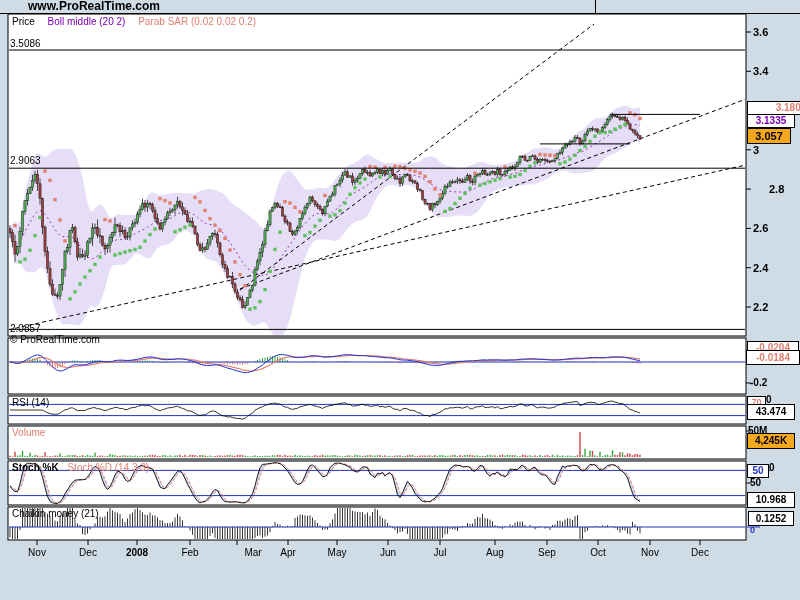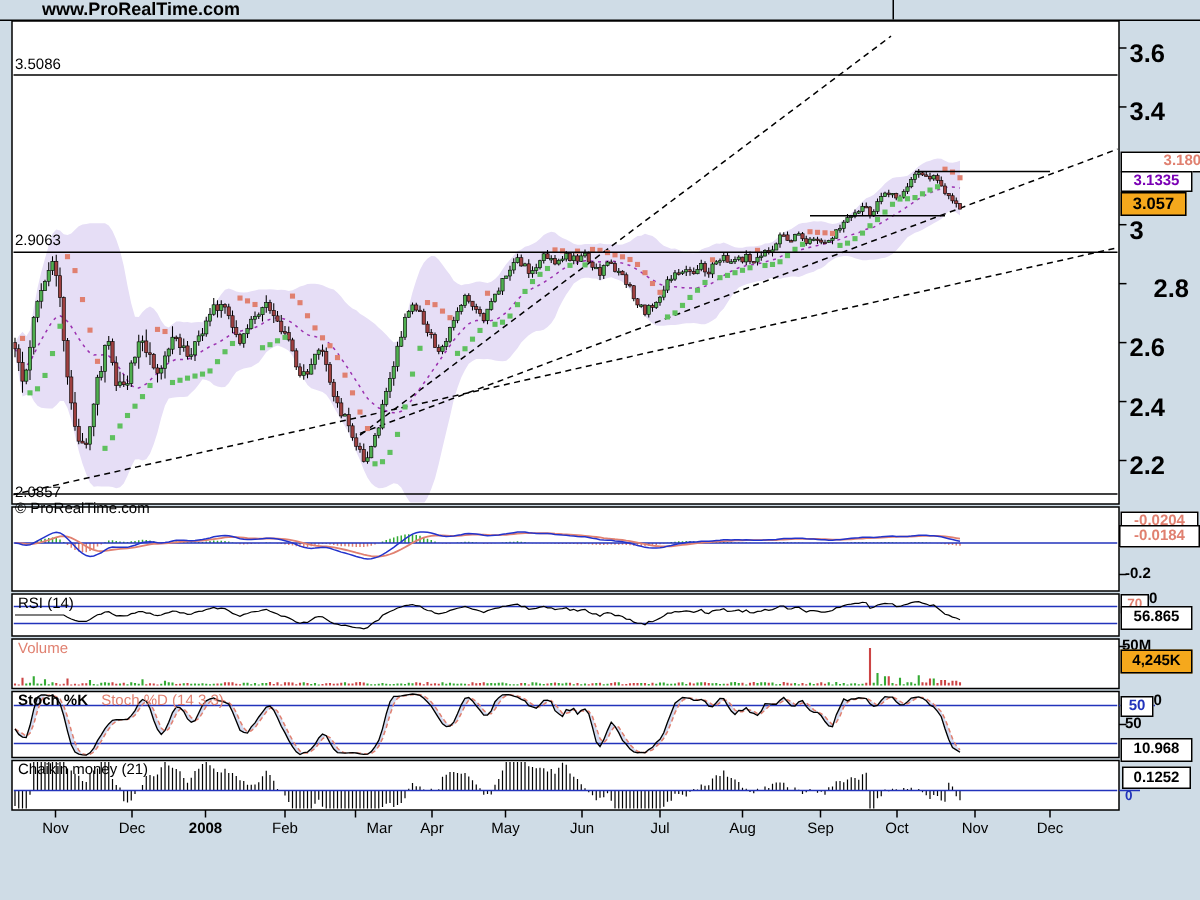--- a/index.html
+++ b/index.html
@@ -3,21 +3,21 @@
 <meta charset="utf-8">
 <style>
   html,body{margin:0;padding:0;}
   body{font-family:"Liberation Sans","DejaVu Sans",sans-serif;background:#cfdce6;}
   #app{position:relative;width:800px;height:600px;background:#cfdce6;overflow:hidden;}
   #chart-canvas{position:absolute;left:0;top:0;}
   .lbl{position:absolute;font-size:10px;line-height:11px;white-space:nowrap;color:#000;text-align:right;}
   .bold{font-weight:bold;}
   .hdr{font-size:11px;font-weight:bold;}
   .site{font-size:12px;font-weight:bold;}
-  .tick{position:absolute;font-size:17px;font-weight:bold;white-space:nowrap;}
+  .tick{position:absolute;font-size:11px;font-weight:bold;white-space:nowrap;}
   .vbox{position:absolute;border:1px solid #000;background:#fff;font-size:10px;font-weight:bold;
         text-align:center;white-space:nowrap;overflow:hidden;}
   .legend-row{position:absolute;white-space:nowrap;font-size:10px;}
   .legend-row span{margin-right:10px;}
   .axis-month{position:absolute;width:34px;text-align:center;font-size:10px;color:#000;}
 </style>
 </head>
 <body>
 
 <div id="app">
@@ -1500,20 +1500,25 @@
       <line x1="440" y1="540" x2="440" y2="545" stroke="#000"></line>
       <line x1="495" y1="540" x2="495" y2="545" stroke="#000"></line>
       <line x1="547" y1="540" x2="547" y2="545" stroke="#000"></line>
       <line x1="598" y1="540" x2="598" y2="545" stroke="#000"></line>
       <line x1="650" y1="540" x2="650" y2="545" stroke="#000"></line>
       <line x1="700" y1="540" x2="700" y2="545" stroke="#000"></line>
     </svg>
 
   <div class="lbl site" style="left:28px;top:1px;">www.ProRealTime.com</div>
 
+  <div class="legend-row" style="left:12px;top:16px;">
+    <span style="color: rgb(0, 0, 0);">Price</span>
+    <span style="color: rgb(122, 0, 180);">Boll middle (20 2)</span>
+    <span style="color: rgb(224, 128, 112);">Parab SAR (0.02 0.02 0.2)</span>
+  </div>
 
   <div class="lbl" style="left:10px;top:38px;">3.5086</div>
   <div class="lbl" style="left:10px;top:155px;">2.9063</div>
   <div class="lbl" style="left:10px;top:323px;">2.0857</div>
   <div class="lbl" style="left:10px;top:334px;">© ProRealTime.com</div>
 
   <div id="price-tick-labels">
       <div class="tick" style="left: 753px; top: 26px;">3.6</div>
       <div class="tick" style="left: 753px; top: 65.28px;">3.4</div>
       <div class="tick" style="left: 753px; top: 143.84px;">3</div>
@@ -1526,21 +1531,21 @@
   <div class="vbox" style="left: 747px; top: 114px; width: 46px; height: 12px; line-height: 12px; color: rgb(122, 0, 180);">3.1335</div>
   <div class="vbox" style="left:747px;top:128px;width:42px;height:14px;line-height:14px;font-size:11px;background:#f5a81c;">3.057</div>
 
   <div class="vbox" style="left: 747px; top: 341px; width: 50px; height: 12px; line-height: 12px; color: rgb(224, 128, 112);">-0.0204</div>
   <div class="vbox" style="left: 746px; top: 350px; width: 52px; height: 13px; line-height: 13px; color: rgb(224, 128, 112);">-0.0184</div>
   <div class="tick" style="left:750px;top:377px;font-size:10px;">-0.2</div>
 
   <div class="lbl" style="left:12px;top:397px;">RSI (14)</div>
   <div class="vbox" style="left:747px;top:396px;width:17px;height:11px;line-height:11px;color:#e08070;font-size:9px;">70</div>
   <div class="tick" style="left:766px;top:394px;font-size:10px;">0</div>
-  <div class="vbox" style="left:747px;top:404px;width:46px;height:14px;line-height:14px;">56.865</div>
+  <div class="vbox" style="left:747px;top:404px;width:46px;height:14px;line-height:14px;">43.474</div>
 
   <div class="lbl" style="left:12px;top:427px;color:#e08070;">Volume</div>
   <div class="tick" style="left:748px;top:425px;font-size:10px;">50M</div>
   <div class="vbox" style="left:747px;top:433px;width:46px;height:14px;line-height:14px;background:#f5a81c;">4,245K</div>
 
   <div class="legend-row" style="left:12px;top:462px;">
     <span class="bold" style="margin-right: 6px; color: rgb(0, 0, 0);">Stoch %K</span>
     <span style="color: rgb(224, 128, 112);">Stoch %D (14 3 3)</span>
   </div>
   <div class="vbox" style="left:747px;top:464px;width:20px;height:12px;line-height:12px;color:#2233bb;">50</div>

